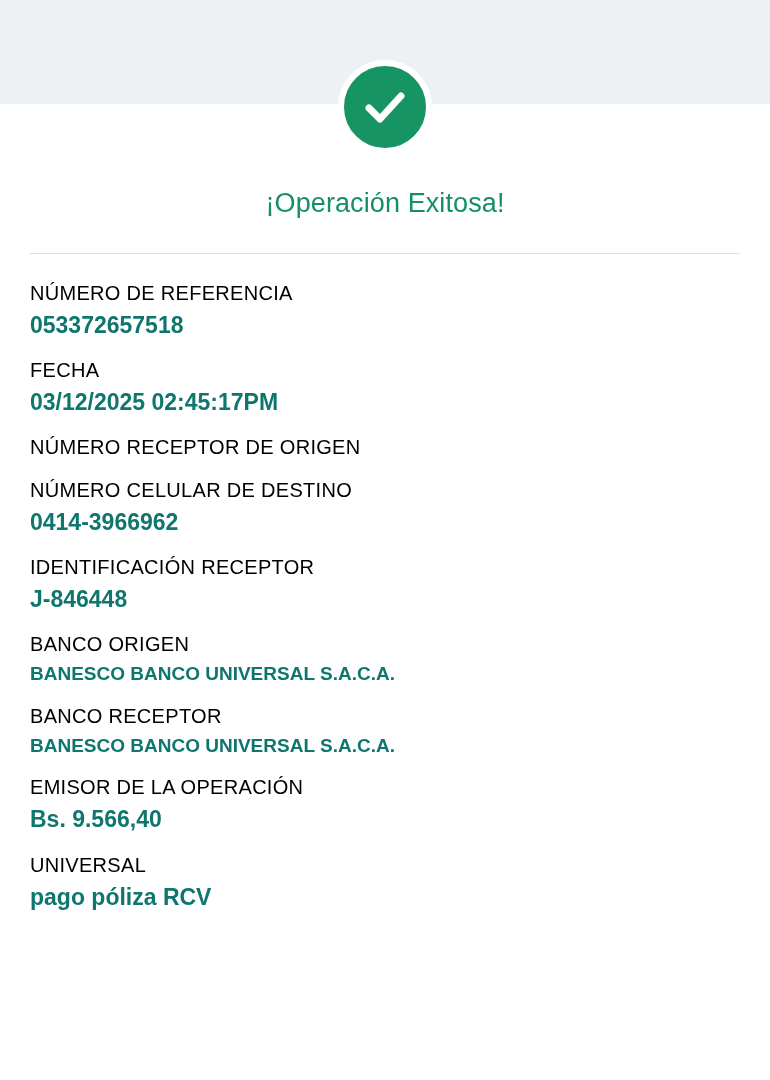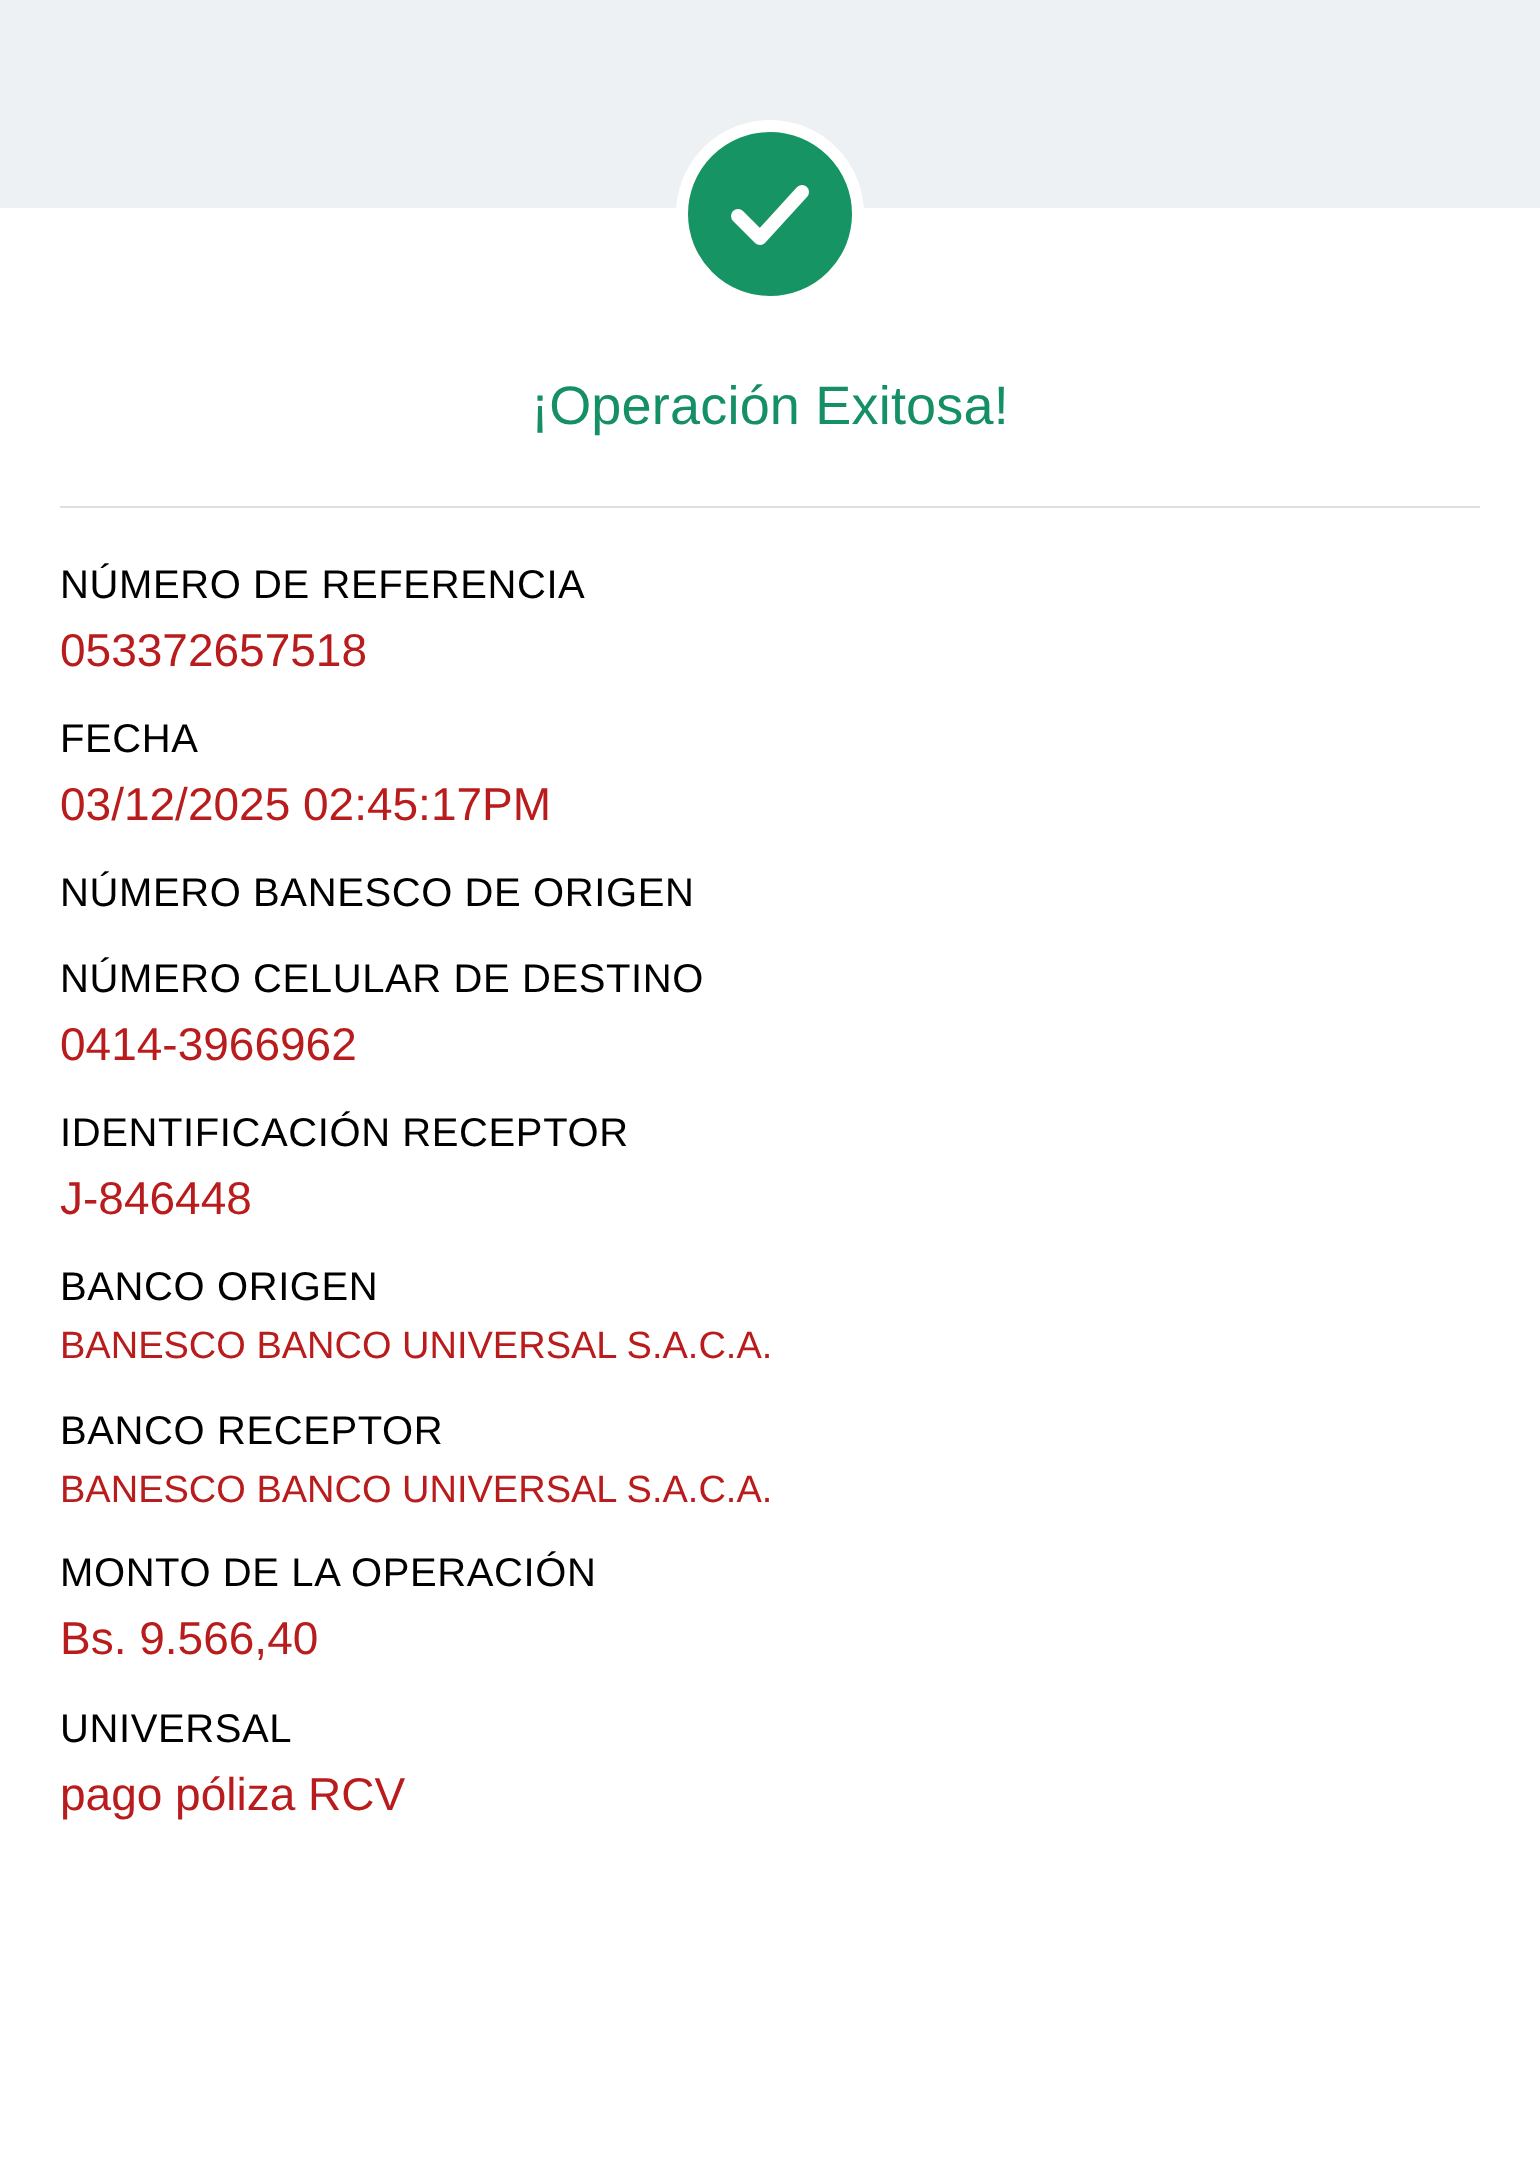--- a/index.html
+++ b/index.html
@@ -79,22 +79,22 @@
   }
   .field-label {
     font-size: 20px;
     color: #000000;
     letter-spacing: 0.3px;
     line-height: 1.35;
     font-family: "Liberation Sans", sans-serif;
   }
   .field-value {
     font-size: 23px;
-    color: #b91c1c;
-    font-weight: normal;
+    color: #0f766e;
+    font-weight: bold;
     line-height: 1.35;
     margin-top: 3px;
     font-family: "Liberation Sans", sans-serif;
   }
   .field-value.large {
     font-size: 19px;
   }
 </style>
 </head>
 <body>
@@ -121,21 +121,21 @@
       <div class="field-label">NÚMERO DE REFERENCIA</div>
       <div class="field-value">053372657518</div>
     </div>
 
     <div class="field">
       <div class="field-label">FECHA</div>
       <div class="field-value">03/12/2025 02:45:17PM</div>
     </div>
 
     <div class="field">
-      <div class="field-label">NÚMERO BANESCO DE ORIGEN</div>
+      <div class="field-label">NÚMERO RECEPTOR DE ORIGEN</div>
     </div>
 
     <div class="field">
       <div class="field-label">NÚMERO CELULAR DE DESTINO</div>
       <div class="field-value">0414-3966962</div>
     </div>
 
     <div class="field">
       <div class="field-label">IDENTIFICACIÓN RECEPTOR</div>
       <div class="field-value">J-846448</div>
@@ -145,21 +145,21 @@
       <div class="field-label">BANCO ORIGEN</div>
       <div class="field-value large">BANESCO BANCO UNIVERSAL S.A.C.A.</div>
     </div>
 
     <div class="field">
       <div class="field-label">BANCO RECEPTOR</div>
       <div class="field-value large">BANESCO BANCO UNIVERSAL S.A.C.A.</div>
     </div>
 
     <div class="field">
-      <div class="field-label">MONTO DE LA OPERACIÓN</div>
+      <div class="field-label">EMISOR DE LA OPERACIÓN</div>
       <div class="field-value">Bs. 9.566,40</div>
     </div>
 
     <div class="field">
       <div class="field-label">UNIVERSAL</div>
       <div class="field-value">pago póliza RCV</div>
     </div>
 
   </div>
 

